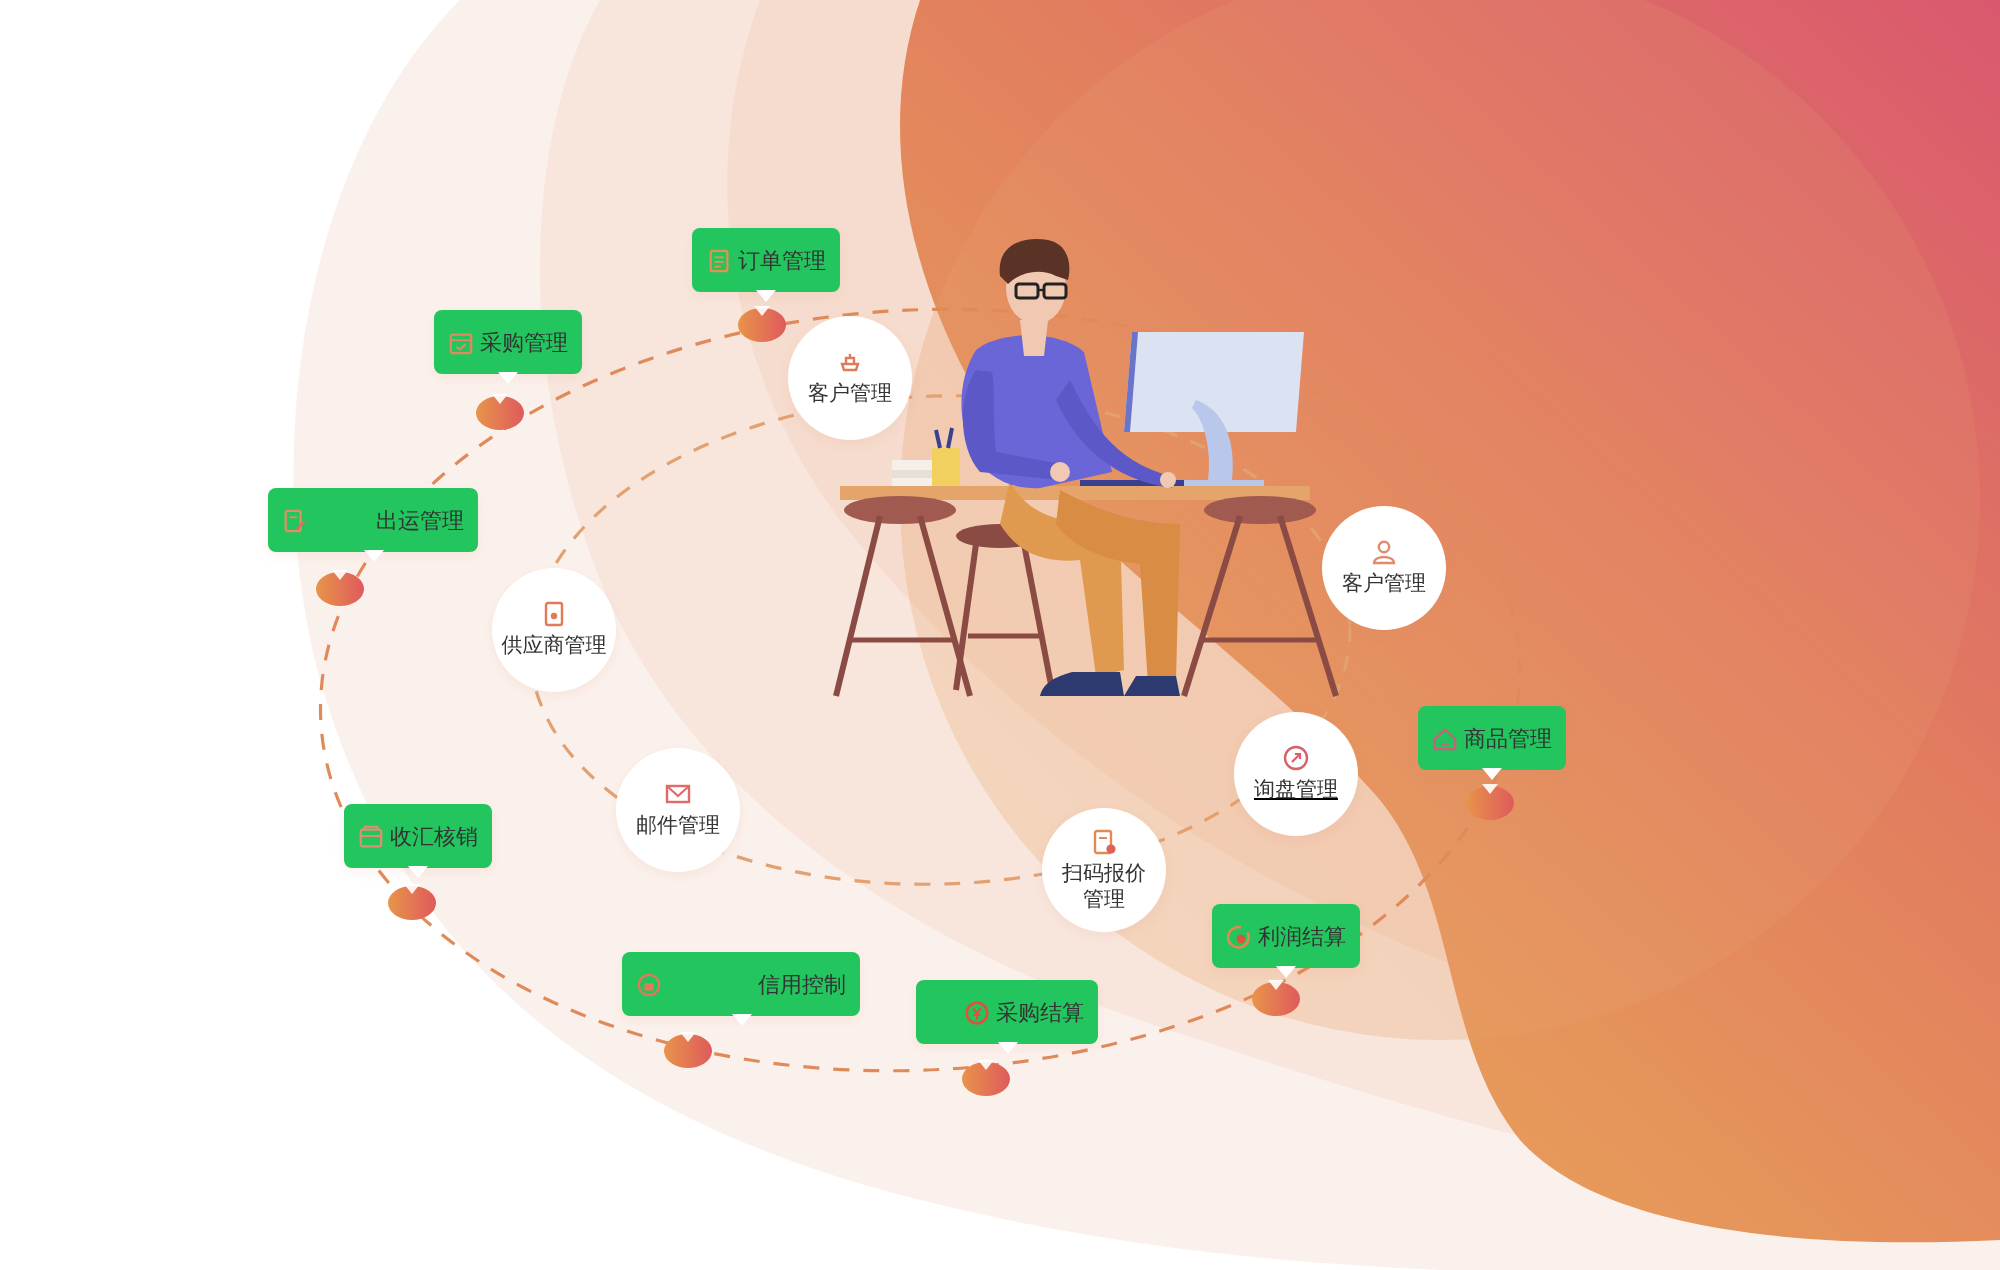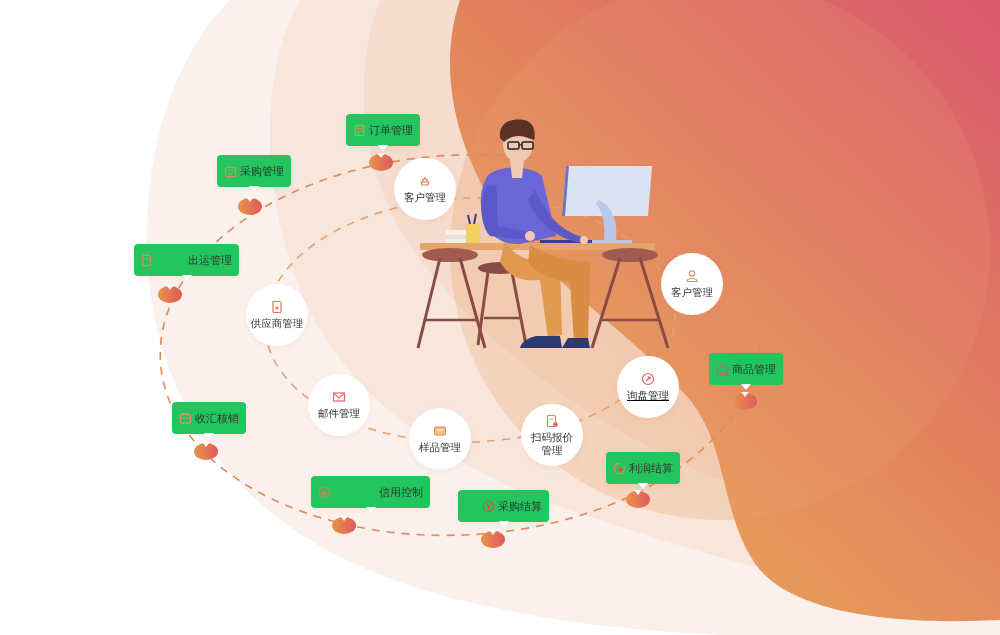--- a/index.html
+++ b/index.html
@@ -158,27 +158,20 @@
       </svg>
     <span class="lbl">供应商管理</span>
   </div>
   <div class="node-circle" style="left:308px; top:374px;">
     <svg class="ico" viewBox="0 0 14 14">
         <rect x="1.5" y="3" width="11" height="8" fill="none" stroke="#e06a6a" stroke-width="1.2"></rect>
         <path d="M1.5,3 L7,8 L12.5,3" fill="none" stroke="#e06a6a" stroke-width="1.1"></path>
       </svg>
     <span class="lbl">邮件管理</span>
   </div>
-  <div class="node-circle" style="left:409px; top:408px;">
-    <svg class="ico" viewBox="0 0 14 14">
-        <rect x="1.5" y="3" width="11" height="8" rx="1" fill="#f3c078" stroke="#e08a6a" stroke-width="1"></rect>
-        <line x1="3.5" y1="6" x2="10.5" y2="6" stroke="#fff" stroke-width="1"></line>
-      </svg>
-    <span class="lbl">样品管理</span>
-  </div>
   <div class="node-circle" style="left:521px; top:404px;">
     <svg class="ico" viewBox="0 0 14 14">
         <rect x="2.5" y="1.5" width="8" height="11" rx="1" fill="none" stroke="#e08a58" stroke-width="1.2"></rect>
         <line x1="4.5" y1="5" x2="8.5" y2="5" stroke="#e08a58" stroke-width="1"></line>
         <circle cx="10.5" cy="10.5" r="2.3" fill="#e0605a"></circle>
       </svg>
     <span class="lbl">扫码报价
 管理</span>
   </div>
   <div class="node-circle" style="left:617px; top:356px;text-decoration:underline;">

